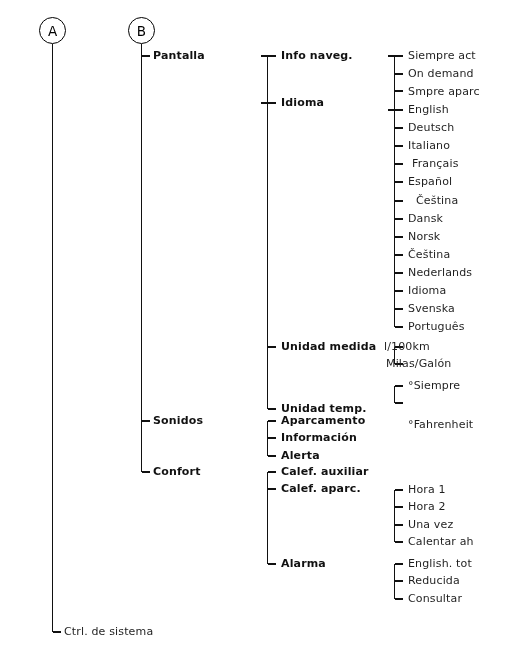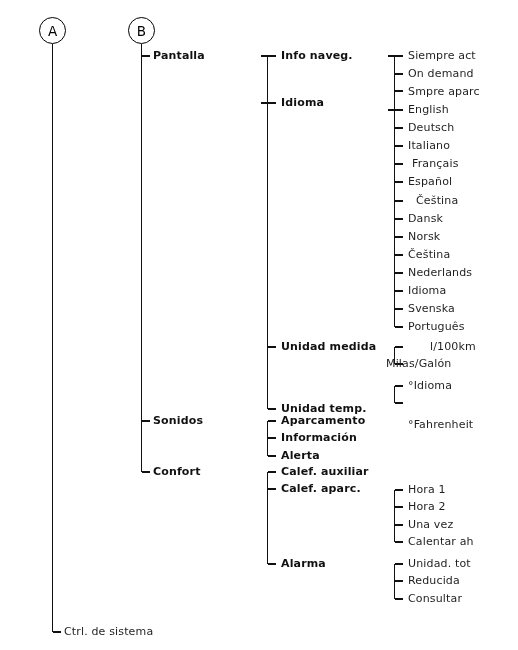--- a/index.html
+++ b/index.html
@@ -167,30 +167,30 @@
   <div class="node-label lvl3" style="left:408px; top:176px;">Español</div>
   <div class="node-label lvl3" style="left:408px; top:195px;margin-left:8px;">Čeština</div>
   <div class="node-label lvl3" style="left:408px; top:213px;">Dansk</div>
   <div class="node-label lvl3" style="left:408px; top:231px;">Norsk</div>
   <div class="node-label lvl3" style="left:408px; top:249px;">Čeština</div>
   <div class="node-label lvl3" style="left:408px; top:267px;">Nederlands</div>
   <div class="node-label lvl3" style="left:408px; top:285px;">Idioma</div>
   <div class="node-label lvl3" style="left:408px; top:303px;">Svenska</div>
   <div class="node-label lvl3" style="left:408px; top:321px;">Português</div>
 
-  <div class="node-label lvl3" style="left:430px; top:341px;">l/100km</div>
+  <div class="node-label lvl3" style="left:384px; top:341px;">l/100km</div>
   <div class="node-label lvl3" style="left:386px; top:358px;">Milas/Galón</div>
 
-  <div class="node-label lvl3" style="left:408px; top:380px;">°Idioma</div>
+  <div class="node-label lvl3" style="left:408px; top:380px;">°Siempre</div>
   <div class="node-label lvl3" style="left:408px; top:397px;margin-top:22px;">°Fahrenheit</div>
 
   <div class="node-label lvl3" style="left:408px; top:484px;">Hora 1</div>
   <div class="node-label lvl3" style="left:408px; top:501px;">Hora 2</div>
   <div class="node-label lvl3" style="left:408px; top:519px;">Una vez</div>
   <div class="node-label lvl3" style="left:408px; top:536px;">Calentar ah</div>
 
-  <div class="node-label lvl3" style="left:408px; top:558px;">Unidad. tot</div>
+  <div class="node-label lvl3" style="left:408px; top:558px;">English. tot</div>
   <div class="node-label lvl3" style="left:408px; top:575px;">Reducida</div>
   <div class="node-label lvl3" style="left:408px; top:593px;">Consultar</div>
 
   <div class="node-label root-note" style="left:64px; top:626px;">Ctrl. de sistema</div>
 
 </div>
 
 </body></html>

